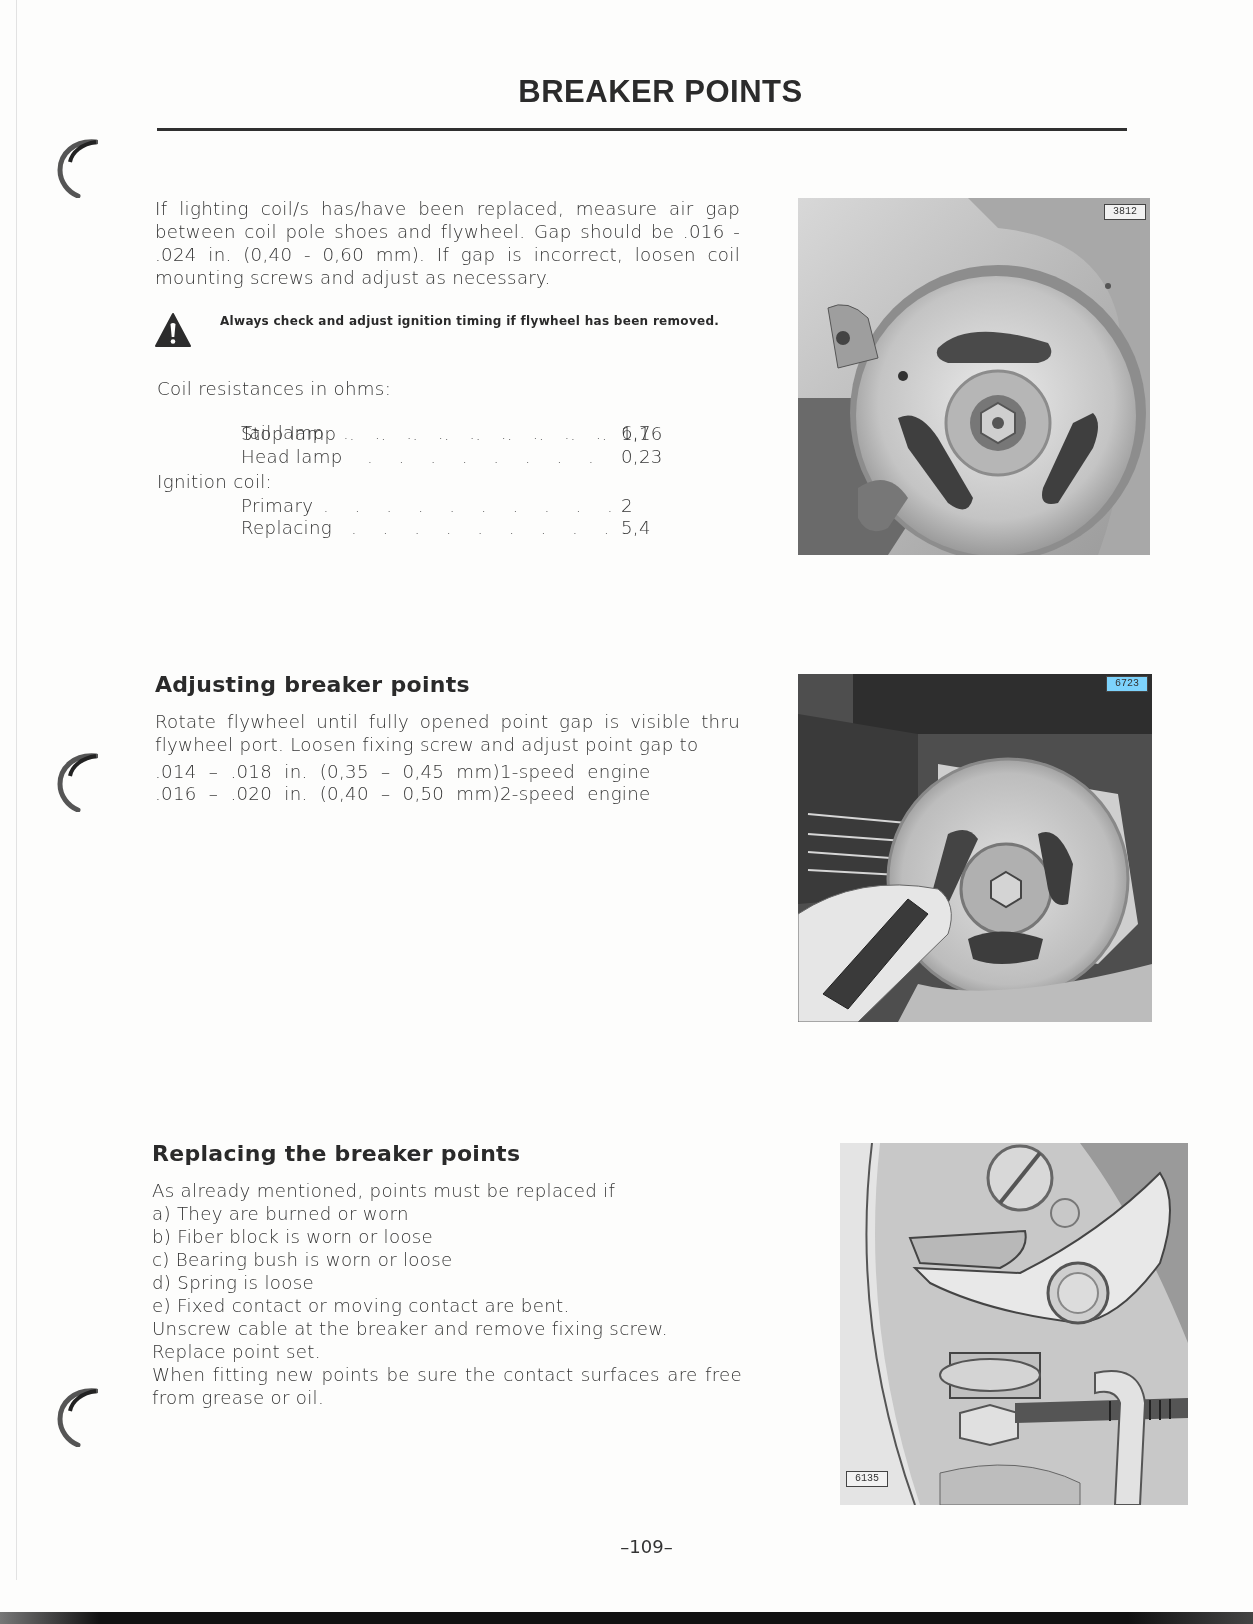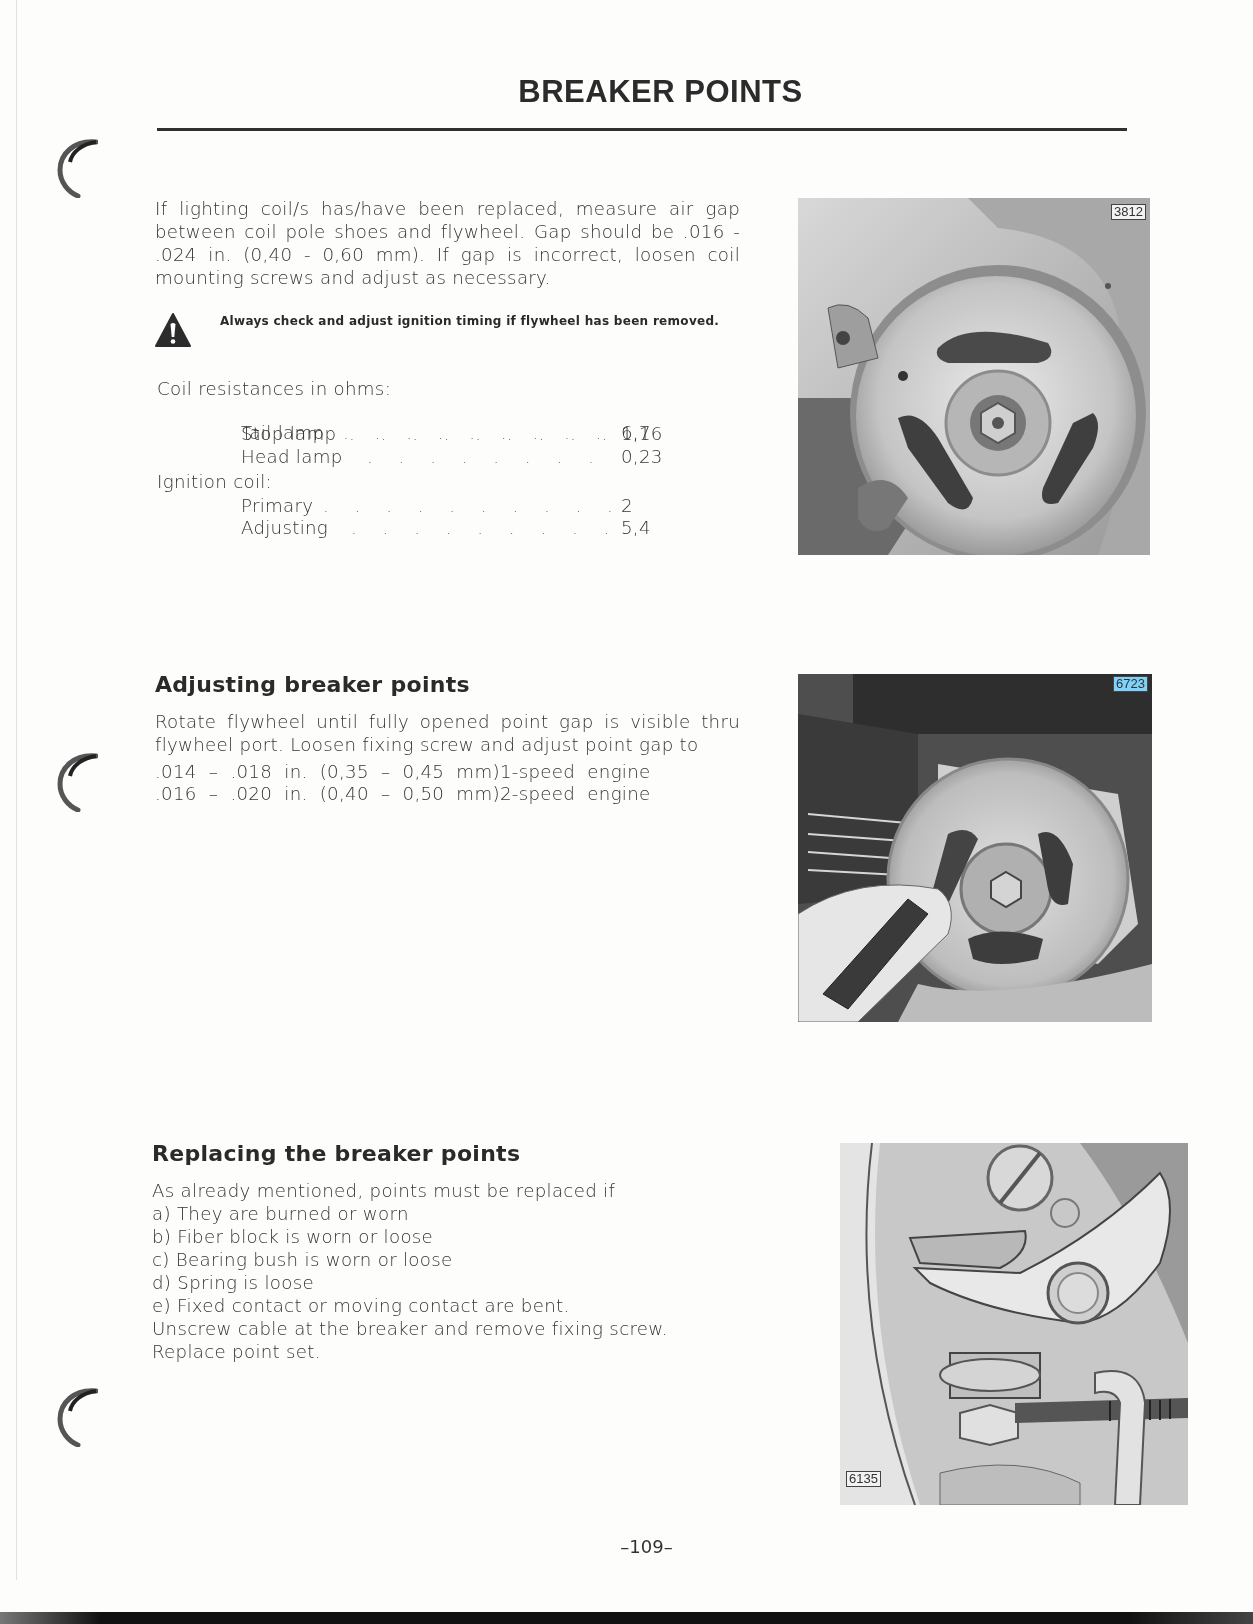--- a/index.html
+++ b/index.html
@@ -31,22 +31,22 @@
   .sh1 { left: 155px; top: 672px; }
   .para2 { left: 155px; top: 710px; width: 585px; text-align: justify; text-align-last: left; }
   .gap-line { position: absolute; left: 155px; white-space: pre; }
   .sh2 { left: 152px; top: 1141px; }
   .para3 { left: 152px; top: 1179px; width: 590px; }
   .para3 div { white-space: nowrap; }
   .para3 .just { white-space: normal; text-align: justify; text-align-last: left; }
   .photo { position: absolute; overflow: hidden; background: #bdbdbd; }
   .photo svg { display: block; }
   .fig-label {
-    position: absolute; font-size: 13px; font-family: Liberation Sans, sans-serif;
-    border: 1.5px solid #444; padding: 0 2px; background: #f2f2f2; color: #333; line-height: 14px;
+    position: absolute; font-size: 10px; font-family: Liberation Mono, monospace;
+    border: 1.5px solid #444; padding: 0 8px; background: #f2f2f2; color: #333; line-height: 14px;
   }
   .page-num { left: 0; width: 1253px; top: 1536px; text-align: center; font-size: 18px; color: #333; transform: translateX(20px); }
   .punch { position: absolute; width: 46px; height: 60px; }
   .margin-line { position: absolute; left: 16px; top: 0; width: 1px; height: 1580px; background: #e2e2e2; }
   .bottom-edge { position: absolute; left: 0; top: 1612px; width: 1253px; height: 12px; background: linear-gradient(90deg, #777 0%, #111 8%, #111 90%, #444 100%); }
 </style>
 </head>
 <body>
 
 <div class="margin-line"></div>
@@ -97,21 +97,21 @@
 </div>
 
 <div class="abs body-text ign-title">Ignition coil:</div>
 
 <div class="spec-row body-text" style="top:494px">
   <span class="spec-label">Primary</span>
   <span class="spec-dots" style="left:82px;width:288px">. . . . . . . . . . . . . . . . . . . . .</span>
   <span class="spec-value">2</span>
 </div>
 <div class="spec-row body-text" style="top:516px">
-  <span class="spec-label">Adjusting</span>
+  <span class="spec-label">Replacing</span>
   <span class="spec-dots" style="left:110px;width:260px">. . . . . . . . . . . . . . . . . . . . .</span>
   <span class="spec-value">5,4</span>
 </div>
 
 <div class="photo" style="left:798px;top:198px;width:352px;height:357px;background:#c9c9c9">
   <svg width="352" height="357" viewBox="0 0 352 357">
     <defs>
       <radialGradient id="fw1" cx="50%" cy="45%" r="60%">
         <stop offset="0" stop-color="#eaeaea"></stop>
           <stop offset="0.7" stop-color="#c4c4c4"></stop>
@@ -184,20 +184,21 @@
 <div class="abs subhead sh2">Replacing the breaker points</div>
 <div class="abs body-text para3">
   <div>As already mentioned, points must be replaced if</div>
   <div>a)  They are burned or worn</div>
   <div>b)  Fiber block is worn or loose</div>
   <div>c)  Bearing bush is worn or loose</div>
   <div>d)  Spring is loose</div>
   <div>e)  Fixed contact or moving contact are bent.</div>
   <div>Unscrew cable at the breaker and remove fixing screw.</div>
   <div>Replace point set.</div>
+  <div class="just">When fitting new points be sure the contact surfaces are free from grease or oil.</div>
 </div>
 
 <div class="photo" style="left:840px;top:1143px;width:348px;height:362px;background:#d2d2d2">
   <svg width="348" height="362" viewBox="0 0 348 362">
     <rect width="348" height="362" fill="#c8c8c8"></rect>
     <path d="M0 0 L40 0 Q20 180 80 362 L0 362 Z" fill="#e4e4e4"></path>
     <path d="M32 0 Q10 180 75 362" fill="none" stroke="#555" stroke-width="2"></path>
     <path d="M240 0 L348 0 L348 200 Q300 80 240 0 Z" fill="#9a9a9a"></path>
     <circle cx="180" cy="35" r="32" fill="#d8d8d8" stroke="#666" stroke-width="3"></circle>
     <line x1="160" y1="60" x2="200" y2="10" stroke="#555" stroke-width="4"></line>

